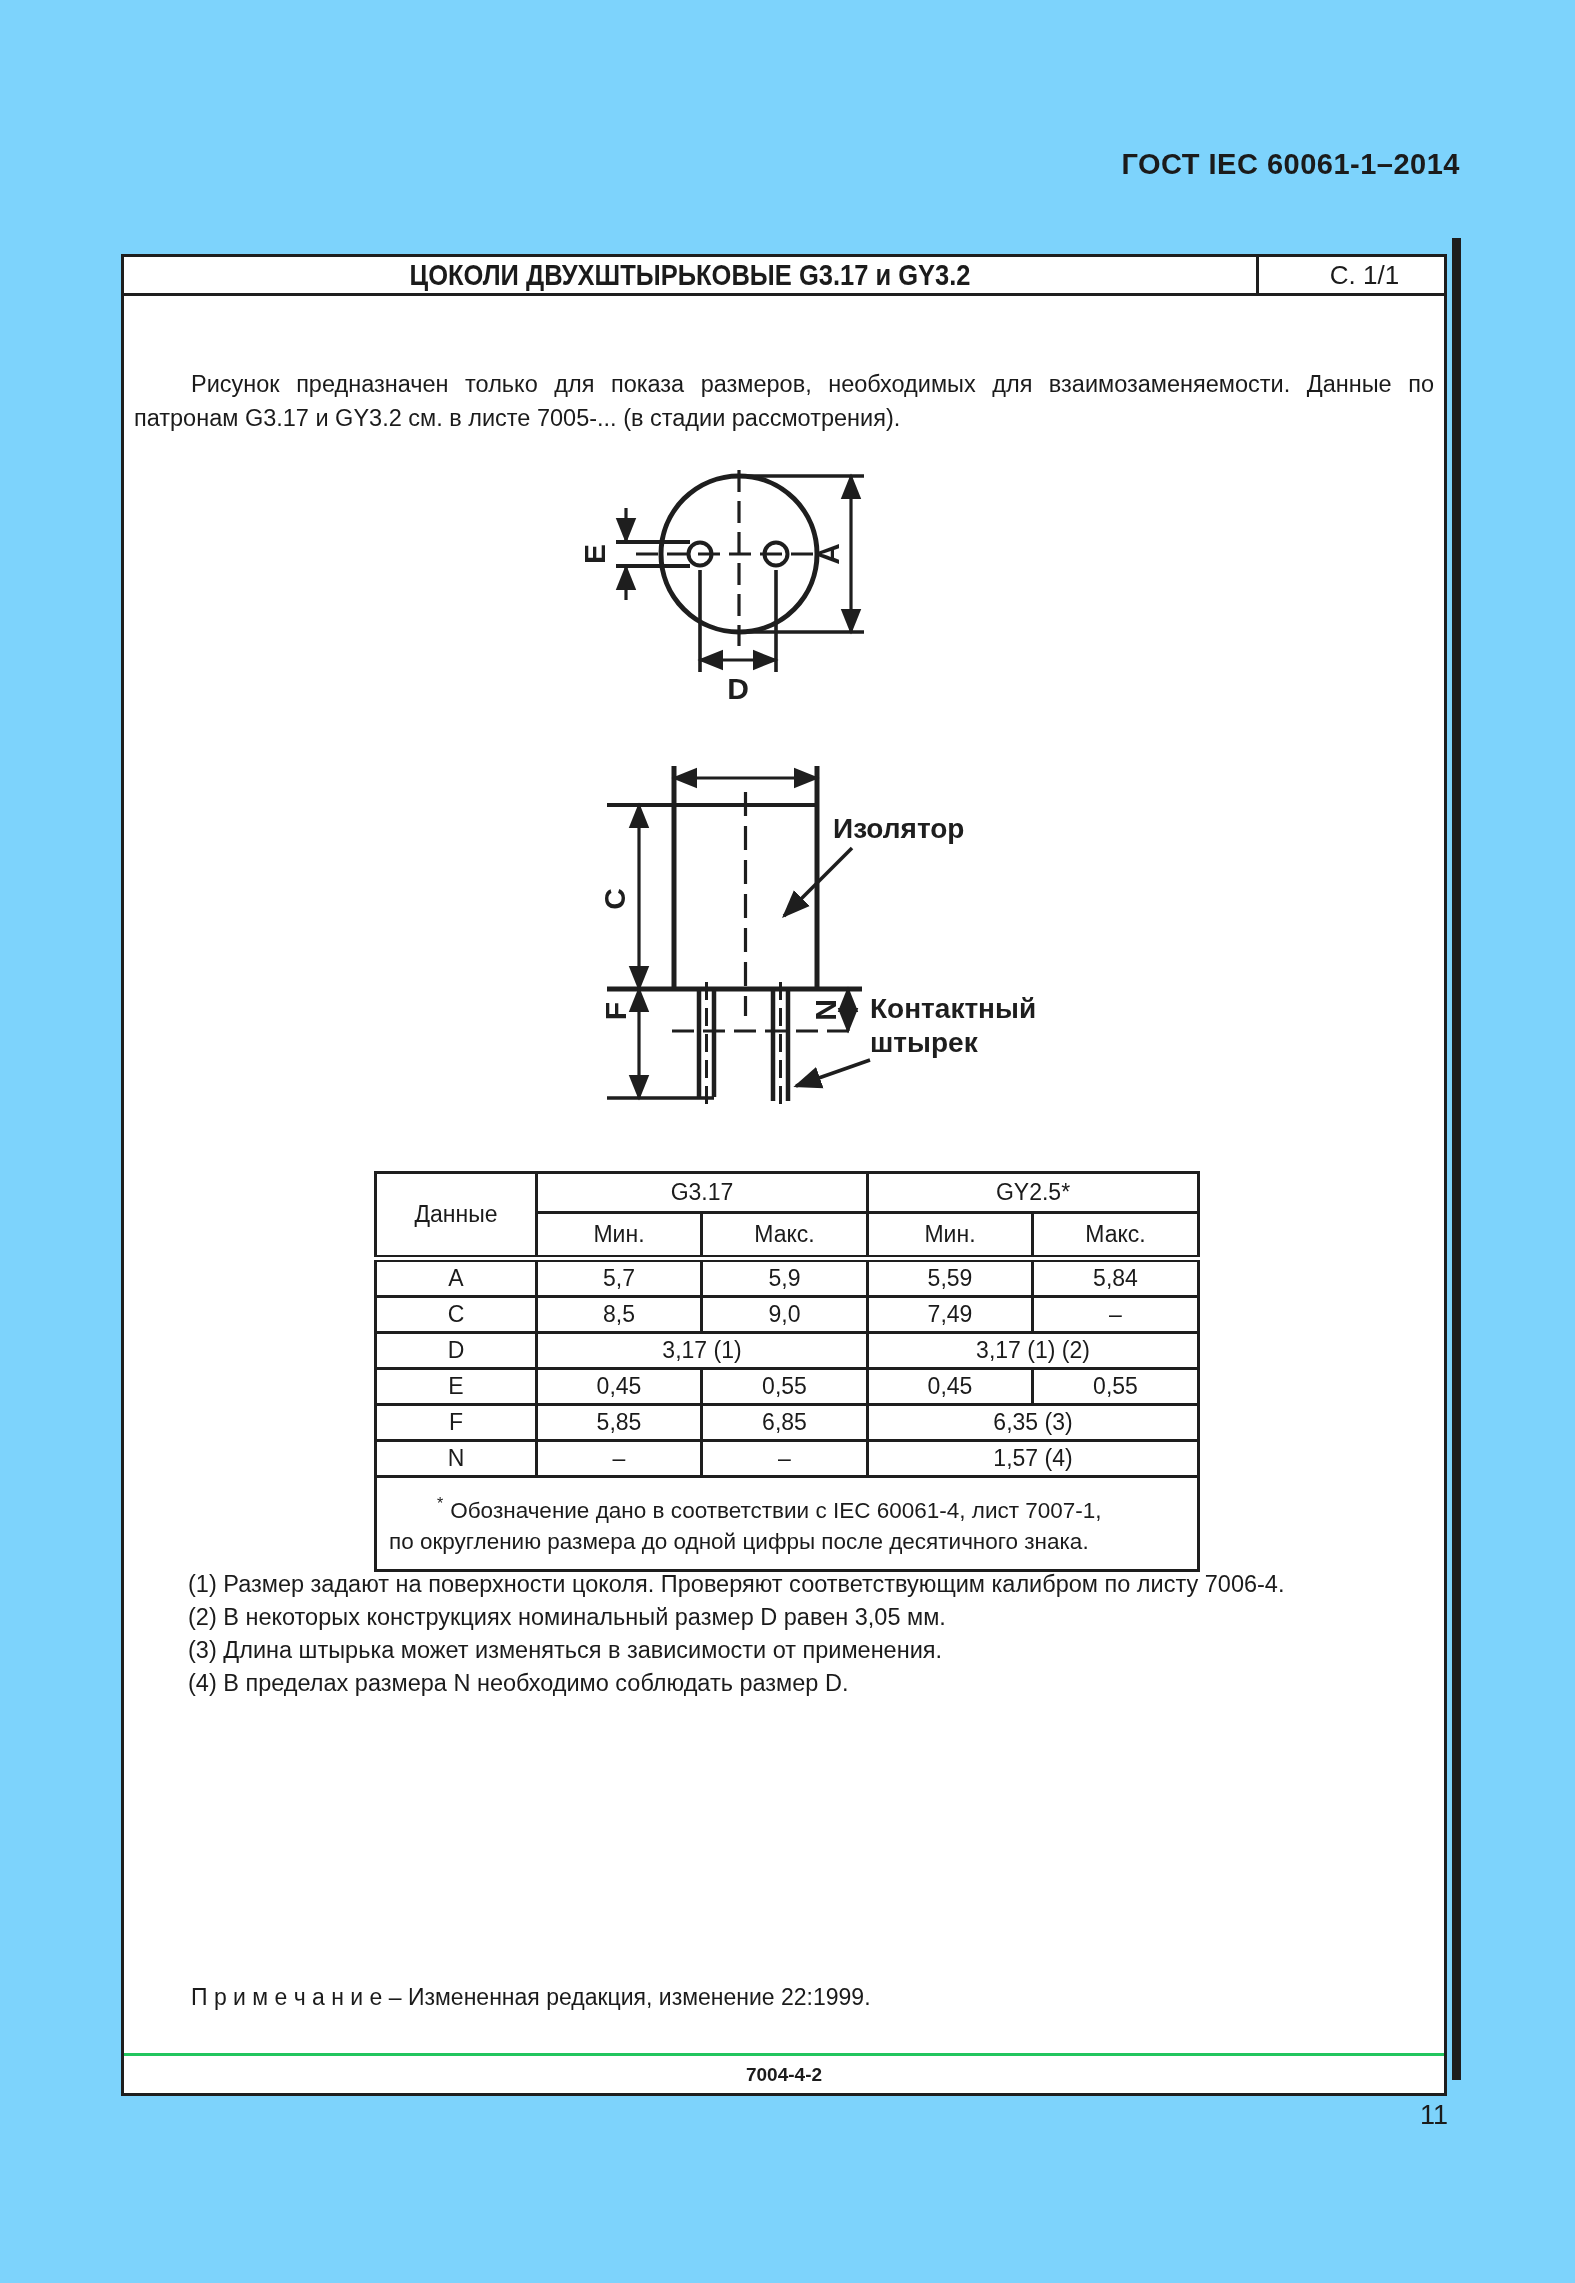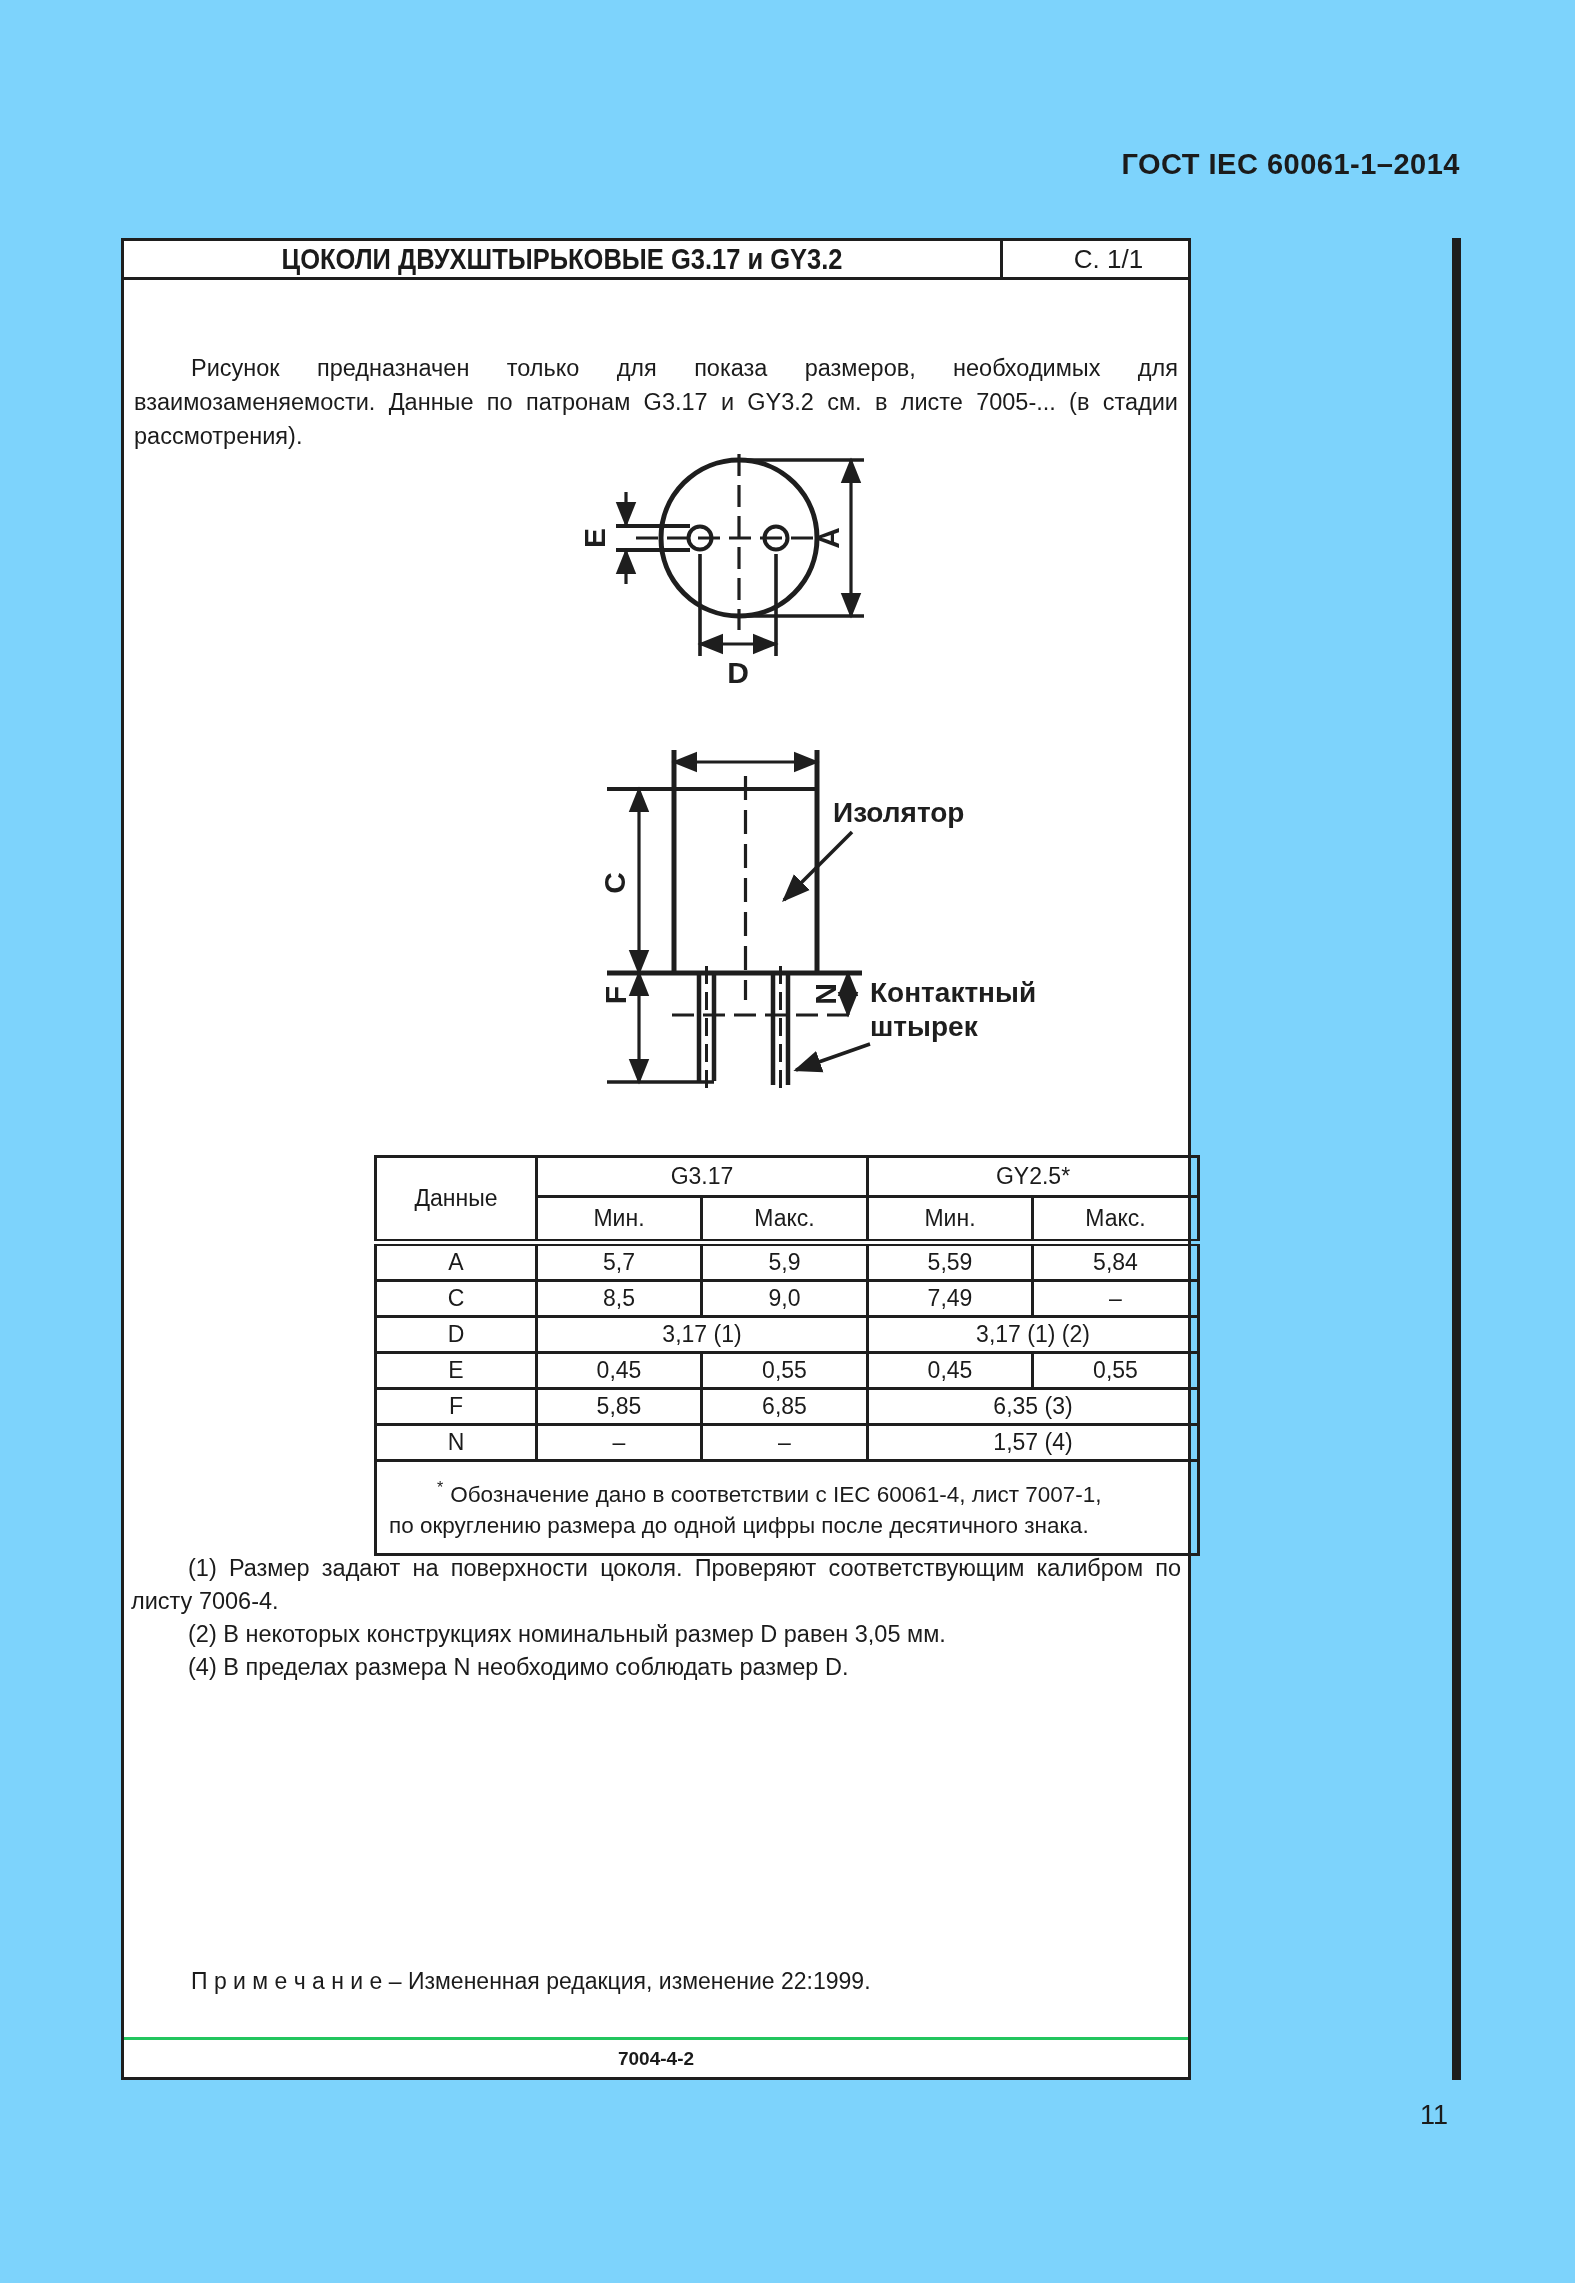--- a/index.html
+++ b/index.html
@@ -9,22 +9,22 @@
     background:#7dd3fc;
     font-family:"Liberation Sans", sans-serif;
     color:#1b1b1b;
     overflow:hidden;
   }
   .gost-header{
     position:absolute; top:148px; right:115px;
     font-size:29px; font-weight:bold; letter-spacing:0.5px;
   }
   .main-box{
-    position:absolute; left:121px; top:238px;
-    width:1070px; height:1842px;
+    position:absolute; left:121px; top:254px;
+    width:1326px; height:1842px;
     border:3px solid #1e1e1e; box-sizing:border-box;
     background:#fff;
   }
   .right-bar{
     position:absolute; left:1452px; top:238px;
     width:9px; height:1842px; background:#1e1e1e;
   }
   .titlebar{display:flex; height:36px; border-bottom:3px solid #1e1e1e;}
   .titlebar-main{flex:1; display:flex; align-items:center; justify-content:center;}
   .title-text{
@@ -243,20 +243,21 @@
             <p class="fn-first"><sup>*</sup><span>Обозначение дано в соответствии с IEC 60061-4, лист 7007-1,</span></p>
             <p>по округлению размера до одной цифры после десятичного знака.</p>
           </td>
         </tr>
       </tbody>
     </table>
 
     <div class="notes">
       <p>(1) Размер задают на поверхности цоколя. Проверяют соответствующим калибром по листу 7006-4.</p>
       <p>(2) В некоторых конструкциях номинальный размер D равен 3,05 мм.</p>
+      <p>(3) Длина штырька может изменяться в зависимости от применения.</p>
       <p>(4) В пределах размера N необходимо соблюдать размер D.</p>
     </div>
 
     <p class="remark">П р и м е ч а н и е – Измененная редакция, изменение 22:1999.</p>
 
     <div class="footer-bar">7004-4-2</div>
   </div>
 
   <div class="right-bar"></div>
 

